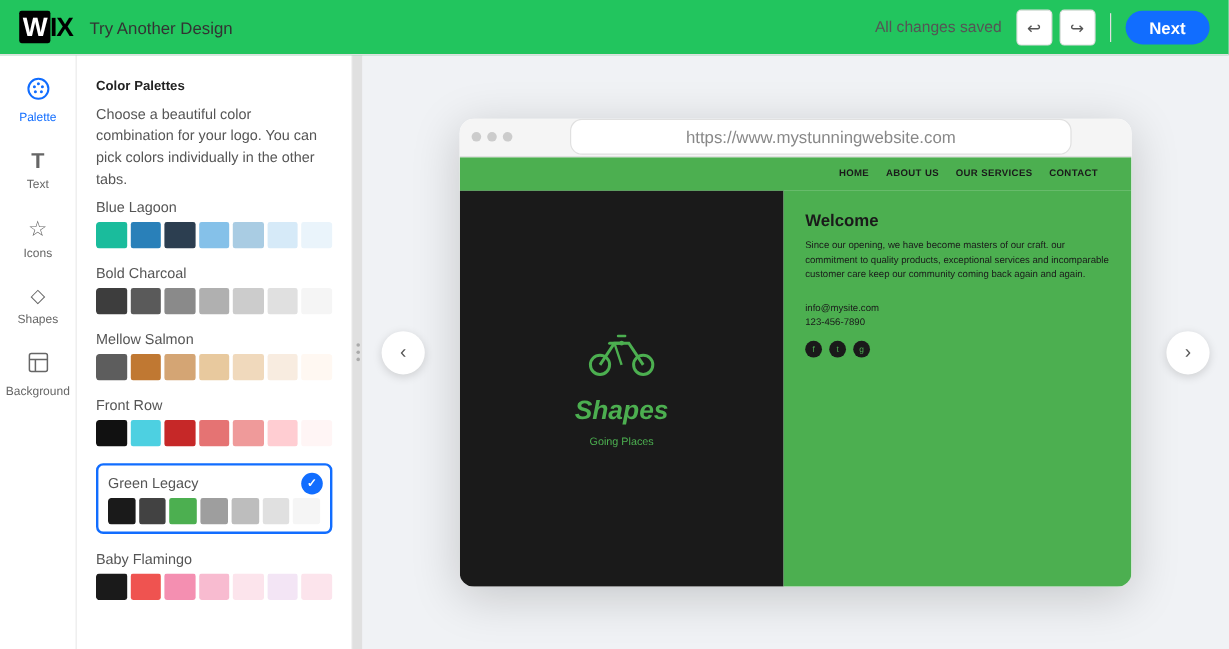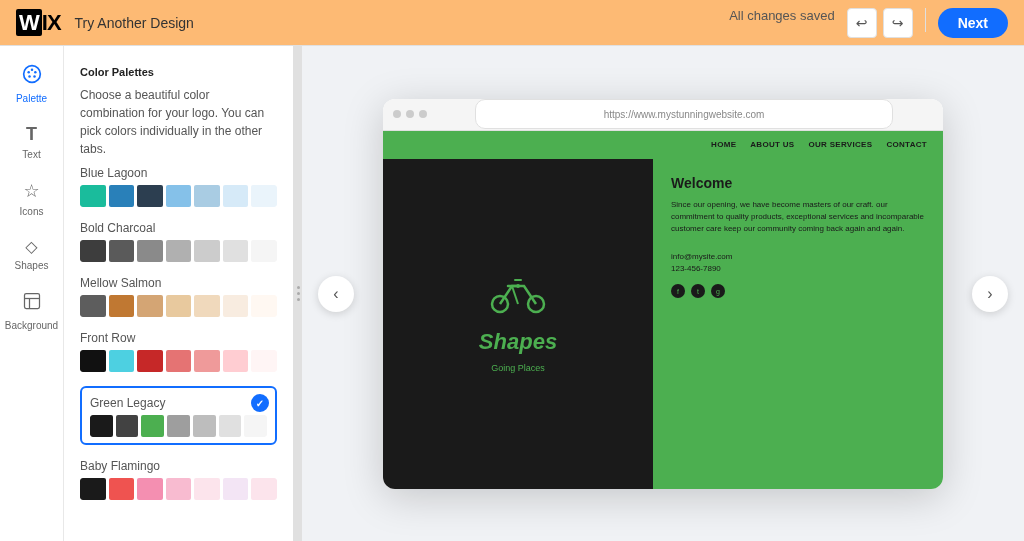--- a/index.html
+++ b/index.html
@@ -1,28 +1,28 @@
 <!DOCTYPE html>
 <html><head>
   <meta charset="utf-8">
   <style>
     * { box-sizing: border-box; margin: 0; padding: 0; }
     body { font-family: 'Helvetica Neue', Arial, sans-serif; background: #f0f2f5; width: 1024px; height: 541px; overflow: hidden; }
 
     
     .header {
       display: flex; align-items: center; justify-content: space-between;
-      background: #fdba74; height: 46px; padding: 0 16px;
+      background: #22c55e; height: 46px; padding: 0 16px;
       border-bottom: 1px solid #e0e0e0; position: relative; z-index: 10;
     }
     .header-left { display: flex; align-items: center; gap: 14px; }
     .wix-logo { font-weight: 900; font-size: 22px; color: #000; letter-spacing: -1px; }
     .wix-logo span { background: #000; color: #fff; padding: 1px 3px; border-radius: 2px; }
     .header-title { font-size: 14px; color: #333; font-weight: 400; }
-    .header-right { display: flex; gap: 12px; }
+    .header-right { display: flex; align-items: center; gap: 12px; }
     .saved-text { font-size: 13px; color: #555; }
     .undo-redo { display: flex; gap: 6px; }
     .undo-btn, .redo-btn {
       width: 30px; height: 30px; border: 1px solid #e0e0e0; background: #fff;
       border-radius: 4px; cursor: pointer; display: flex; align-items: center; justify-content: center;
       font-size: 14px; color: #555;
     }
     .sep { width: 1px; height: 24px; background: #e0e0e0; }
     .next-btn {
       background: #116dff; color: #fff; border: none; border-radius: 20px;
@@ -101,28 +101,28 @@
     }
     .browser-bar {
       height: 32px; background: #f5f5f5; border-bottom: 1px solid #e0e0e0;
       display: flex; align-items: center; padding: 0 10px; gap: 8px;
     }
     .browser-dots { display: flex; gap: 5px; }
     .browser-dot { width: 8px; height: 8px; border-radius: 50%; background: #ccc; }
     .browser-url {
       flex: 1; background: #fff; border: 1px solid #e0e0e0; border-radius: 10px;
       height: 30px; display: flex; align-items: center; justify-content: center;
-      font-size: 10px; color: #888; margin: 0 40px;
+      font-size: 14px; color: #888; margin: 0 40px;
     }
     .browser-content { flex: 1; display: flex; flex-direction: column; overflow: hidden; }
 
     
     .site-nav {
       height: 28px; background: #4caf50; display: flex; align-items: center;
-      justify-content: flex-end; padding: 0 16px; gap: 14px;
+      justify-content: flex-end; padding: 0 28px; gap: 14px;
     }
     .site-nav-item { font-size: 8px; color: #1a1a1a; font-weight: 600; letter-spacing: 0.3px; }
 
     
     .site-body { flex: 1; display: flex; }
     .site-left { width: 270px; background: #1a1a1a; display: flex; flex-direction: column; align-items: center; justify-content: center; gap: 8px; padding: 20px; }
     .site-logo-text { font-size: 22px; font-weight: 900; color: #4caf50; font-style: italic; }
     .site-logo-sub { font-size: 9px; color: #4caf50; text-align: center; }
     .bike-icon { color: #4caf50; font-size: 28px; }
 

